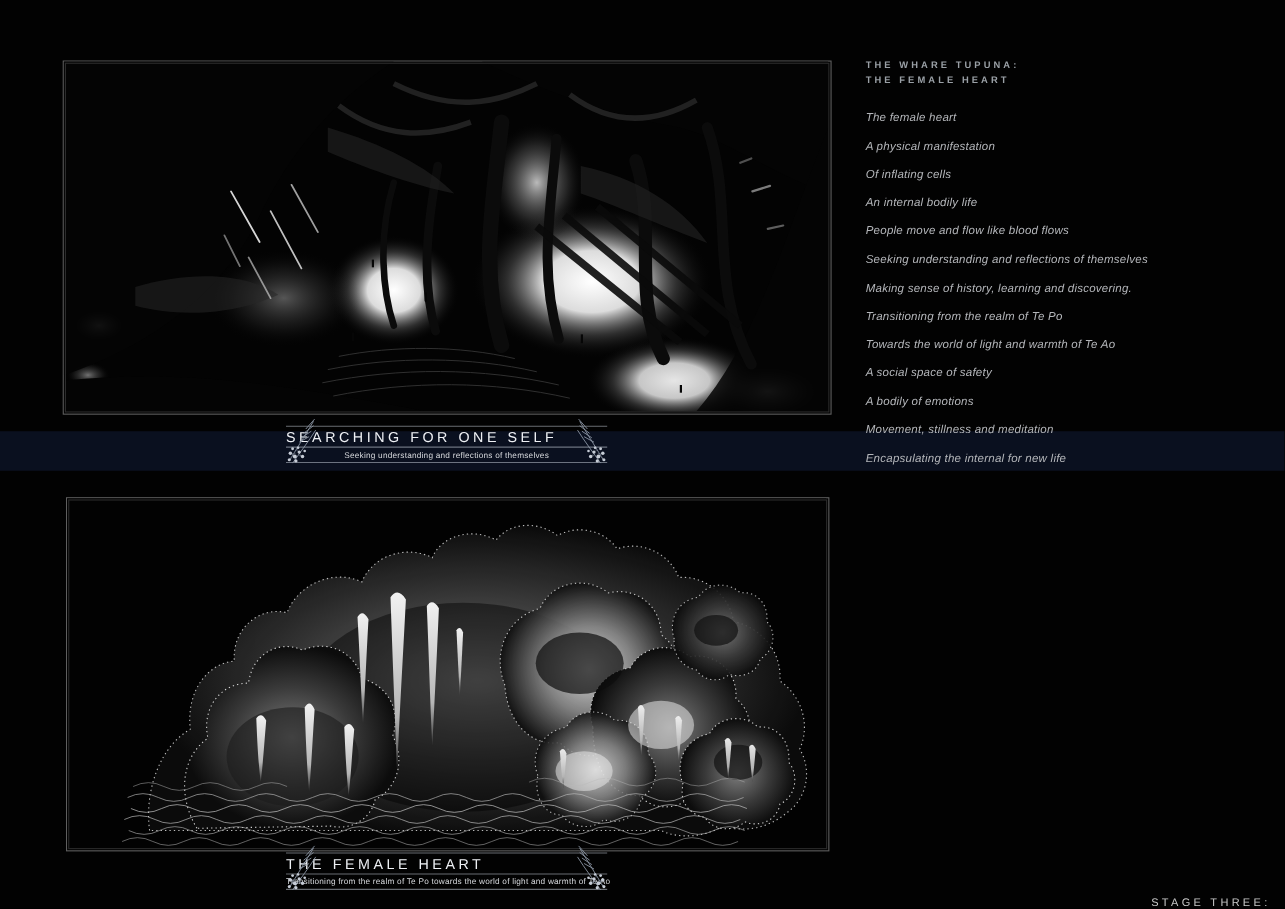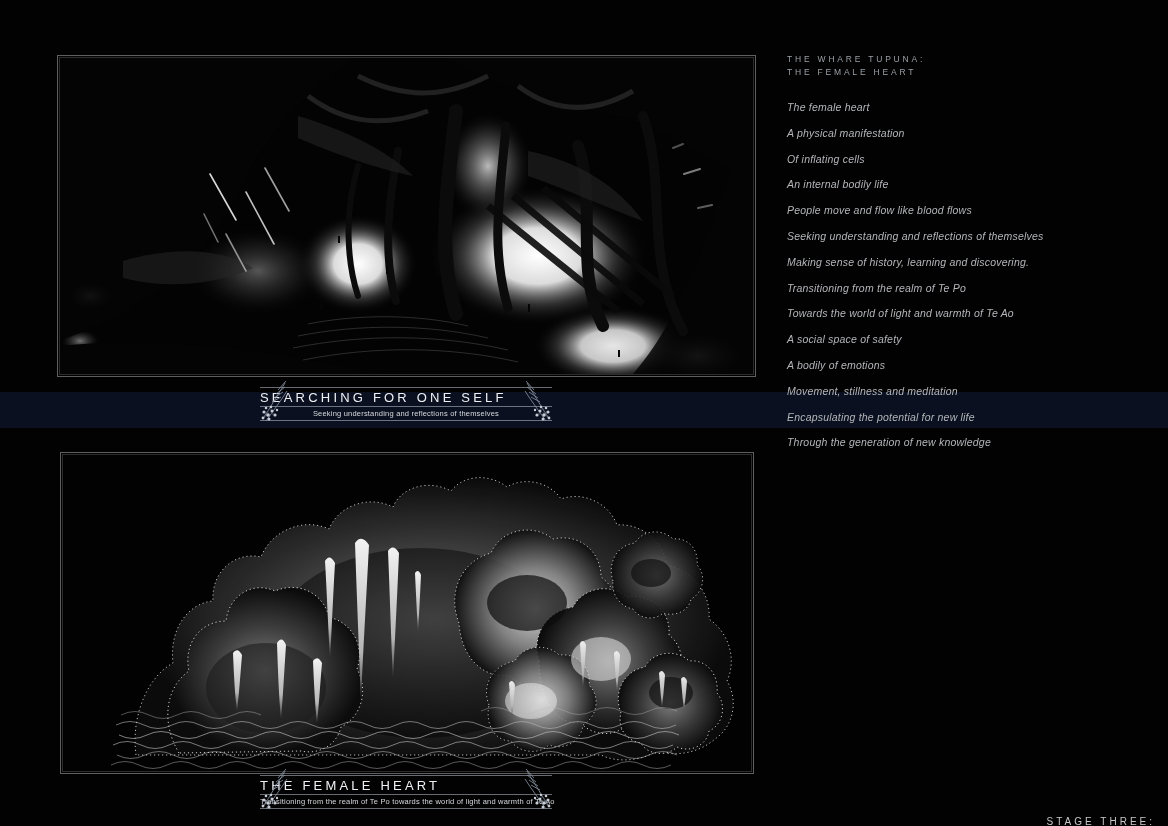--- a/index.html
+++ b/index.html
@@ -24,21 +24,21 @@
   .cap-sub { font-size:7.5px; letter-spacing:.2px; color:#d6d8dc; text-align:center;
              padding:2px 0 2px; white-space:nowrap; }
   .caption-mid { left:260px; top:387px; }
   .caption-bot { left:260px; top:775px; }
   .cap-orn { position:absolute; width:34px; height:46px; top:-9px; }
   .cap-orn-left { left:-4px; }
   .cap-orn-right { right:-4px; transform:scaleX(-1); }
   
   .rcol { position:absolute; left:787px; top:53px; width:360px; }
   .rcol-heading { font-size:8.5px; letter-spacing:2.8px; color:#9aa0a6;
-                  line-height:13px; font-weight:normal; white-space:nowrap; }
+                  line-height:13px; font-weight:bold; white-space:nowrap; }
   .poem-lines { margin-top:16px; }
   .poem-line { font-style:italic; font-size:10.5px; letter-spacing:.2px;
                color:#b4b6ba; line-height:25.8px; white-space:nowrap; }
   
   .stage { position:absolute; right:13px; top:814px; text-align:right;
            font-size:10px; letter-spacing:3px; color:#c8c8c8; line-height:15px;
            white-space:nowrap; }
   .hidden-defs { position:absolute; width:0; height:0; overflow:hidden; }
 </style>
 </head>
@@ -291,22 +291,21 @@
         <div class="poem-line">Of inflating cells</div>
         <div class="poem-line">An internal bodily life</div>
         <div class="poem-line">People move and flow like blood flows</div>
         <div class="poem-line">Seeking understanding and reflections of themselves</div>
         <div class="poem-line">Making sense of history, learning and discovering.</div>
         <div class="poem-line">Transitioning from the realm of Te Po</div>
         <div class="poem-line">Towards the world of light and warmth of Te Ao</div>
         <div class="poem-line">A social space of safety</div>
         <div class="poem-line">A bodily of emotions</div>
         <div class="poem-line">Movement, stillness and meditation</div>
-        <div class="poem-line">Encapsulating the potential for new life</div>
-        <div class="poem-line">Through the generation of new knowledge</div>
+        <div class="poem-line">Encapsulating the internal for new life</div>
       </div>
   </div>
 
   <div class="stage">
     <div>STAGE THREE:</div>
     <div>TE AO: ENLIGHTENMENT</div>
   </div>
 
 </div>
 

